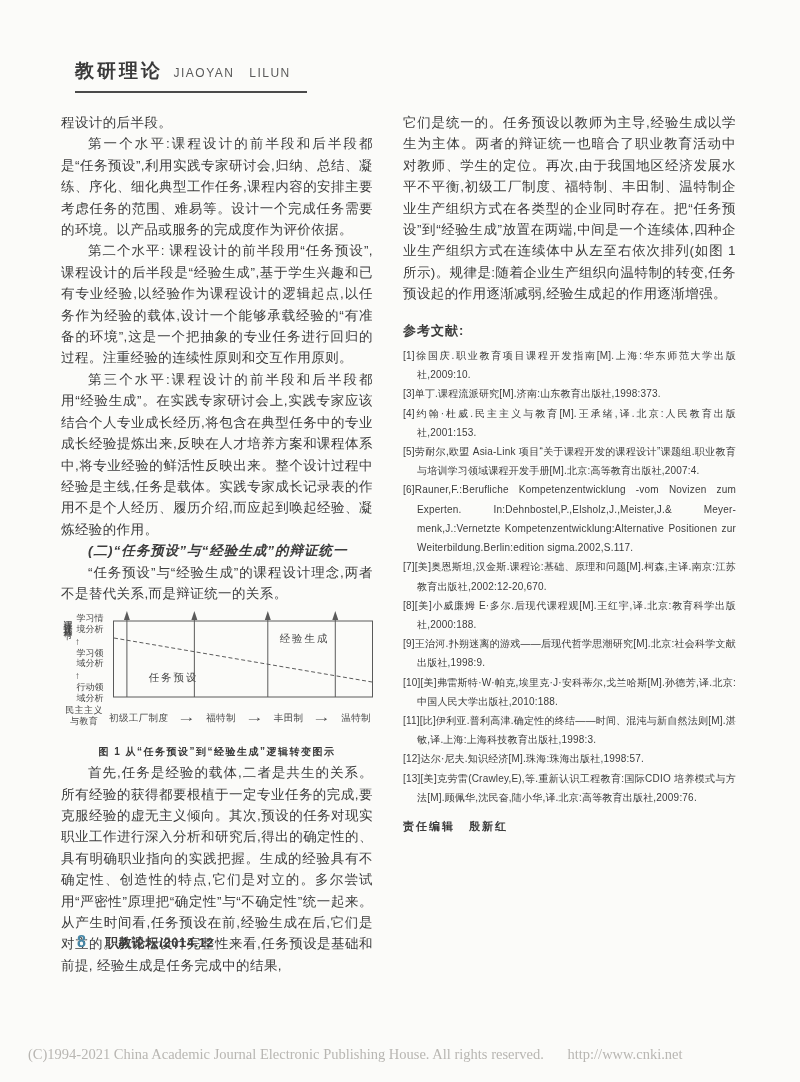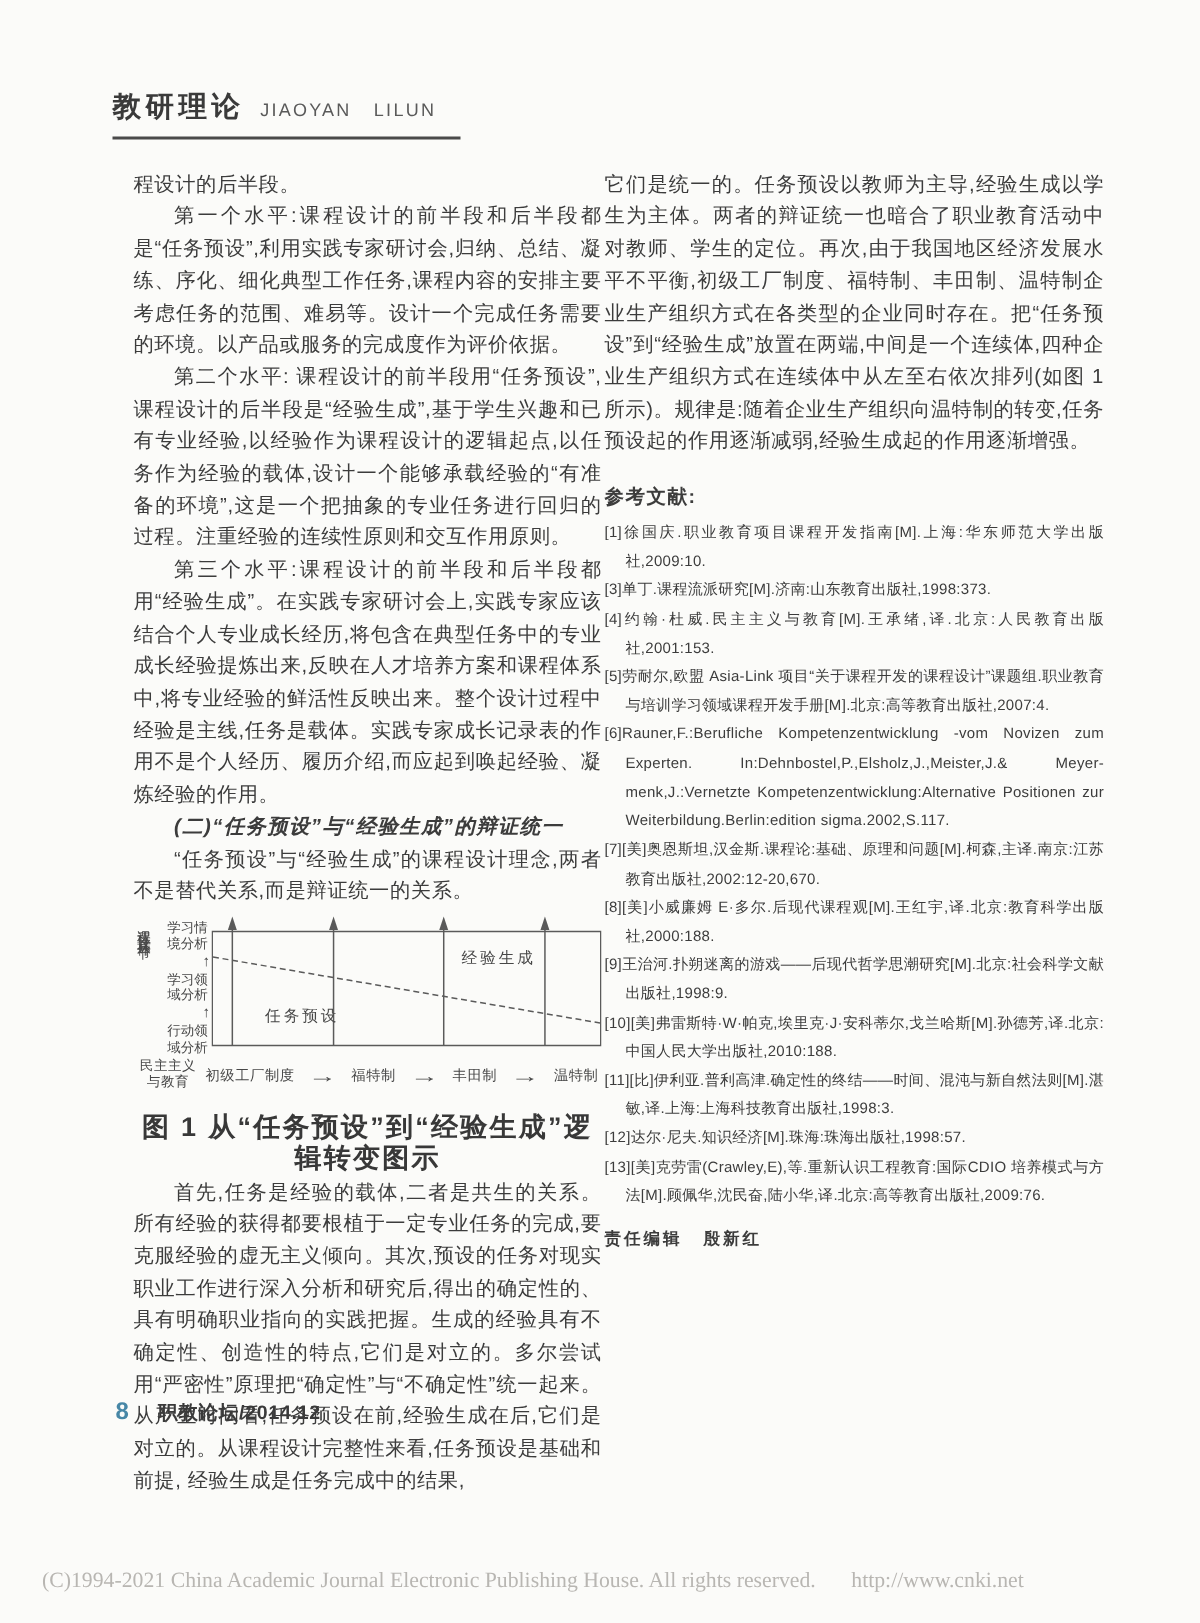--- a/index.html
+++ b/index.html
@@ -11,45 +11,45 @@
   }
   
   .header { position:absolute; left:75px; top:58px; width:232px;
             border-bottom:2px solid #4a4a4a; padding-bottom:7px; white-space:nowrap; }
   .ht-cn { font-size:19px; font-weight:bold; letter-spacing:3px; color:#3a3a3a; }
   .ht-py { font-size:12px; color:#5a5a5a; letter-spacing:1.5px; margin-left:6px; word-spacing:10px; }
 
   
   .col { position:absolute; top:112px; font-size:13.5px; line-height:21.4px;
          text-align:justify; letter-spacing:0.4px; }
-  .col-left  { left:89px;  width:312px; }
+  .col-left  { left:61px;  width:312px; }
   .col-right { left:403px; width:333px; }
   .col p { margin:0; }
   .para { text-indent:2em; }
   .cont { text-indent:0; }
   .subhead { text-indent:2em; font-weight:bold; font-style:italic; letter-spacing:1px; }
 
   
   figure { margin:5px 0 0 0; padding:0; }
   .fig-main { display:flex; align-items:stretch; height:94px; }
   .fig-ylab { writing-mode:vertical-rl; text-orientation:upright;
               font-size:9px; line-height:13px; letter-spacing:1.5px; color:#474747;
               padding-top:4px; }
-  .fig-stages { width:37px; display:flex; flex-direction:column; align-items:flex-end;
+  .fig-stages { width:37px; display:flex; flex-direction:column; align-items:flex-start;
                 justify-content:space-between; font-size:9px; line-height:10.5px;
                 text-align:center; color:#474747; padding:4px 1px 0 1px; letter-spacing:0; }
   .stage { width:30px; }
   .arrow-up { font-size:10px; line-height:9px; color:#474747; }
   .fig-plot { flex:1; height:94px; }
   .fig-xrow { display:flex; align-items:flex-start; margin-top:2px; }
   .fig-xlab { width:46px; font-size:9px; line-height:10.5px; text-align:center; color:#474747; }
   .fig-cats { flex:1; display:flex; justify-content:space-between; align-items:center;
               font-size:9.5px; color:#474747; padding:2px 2px 0 2px; white-space:nowrap; }
   .xarrow { font-size:12px; color:#474747; transform:scaleX(1.6); display:inline-block; }
-  figcaption { font-weight:bold; font-size:18px; text-align:center;
+  figcaption { font-weight:bold; font-size:10px; text-align:center;
                margin-top:12px; letter-spacing:1.5px; color:#383838; }
 
   
   .refs-head { font-weight:bold; font-size:13px; margin-top:15px !important;
                margin-bottom:5px !important; letter-spacing:1px; }
   .ref { font-size:10px; line-height:19.2px; padding-left:14px; text-indent:-14px;
          letter-spacing:0.2px; }
   .editor { text-align:left; font-weight:bold; font-size:11px;
             margin-top:9px !important; letter-spacing:2px; }
   .editor .gap { display:inline-block; width:14px; }

